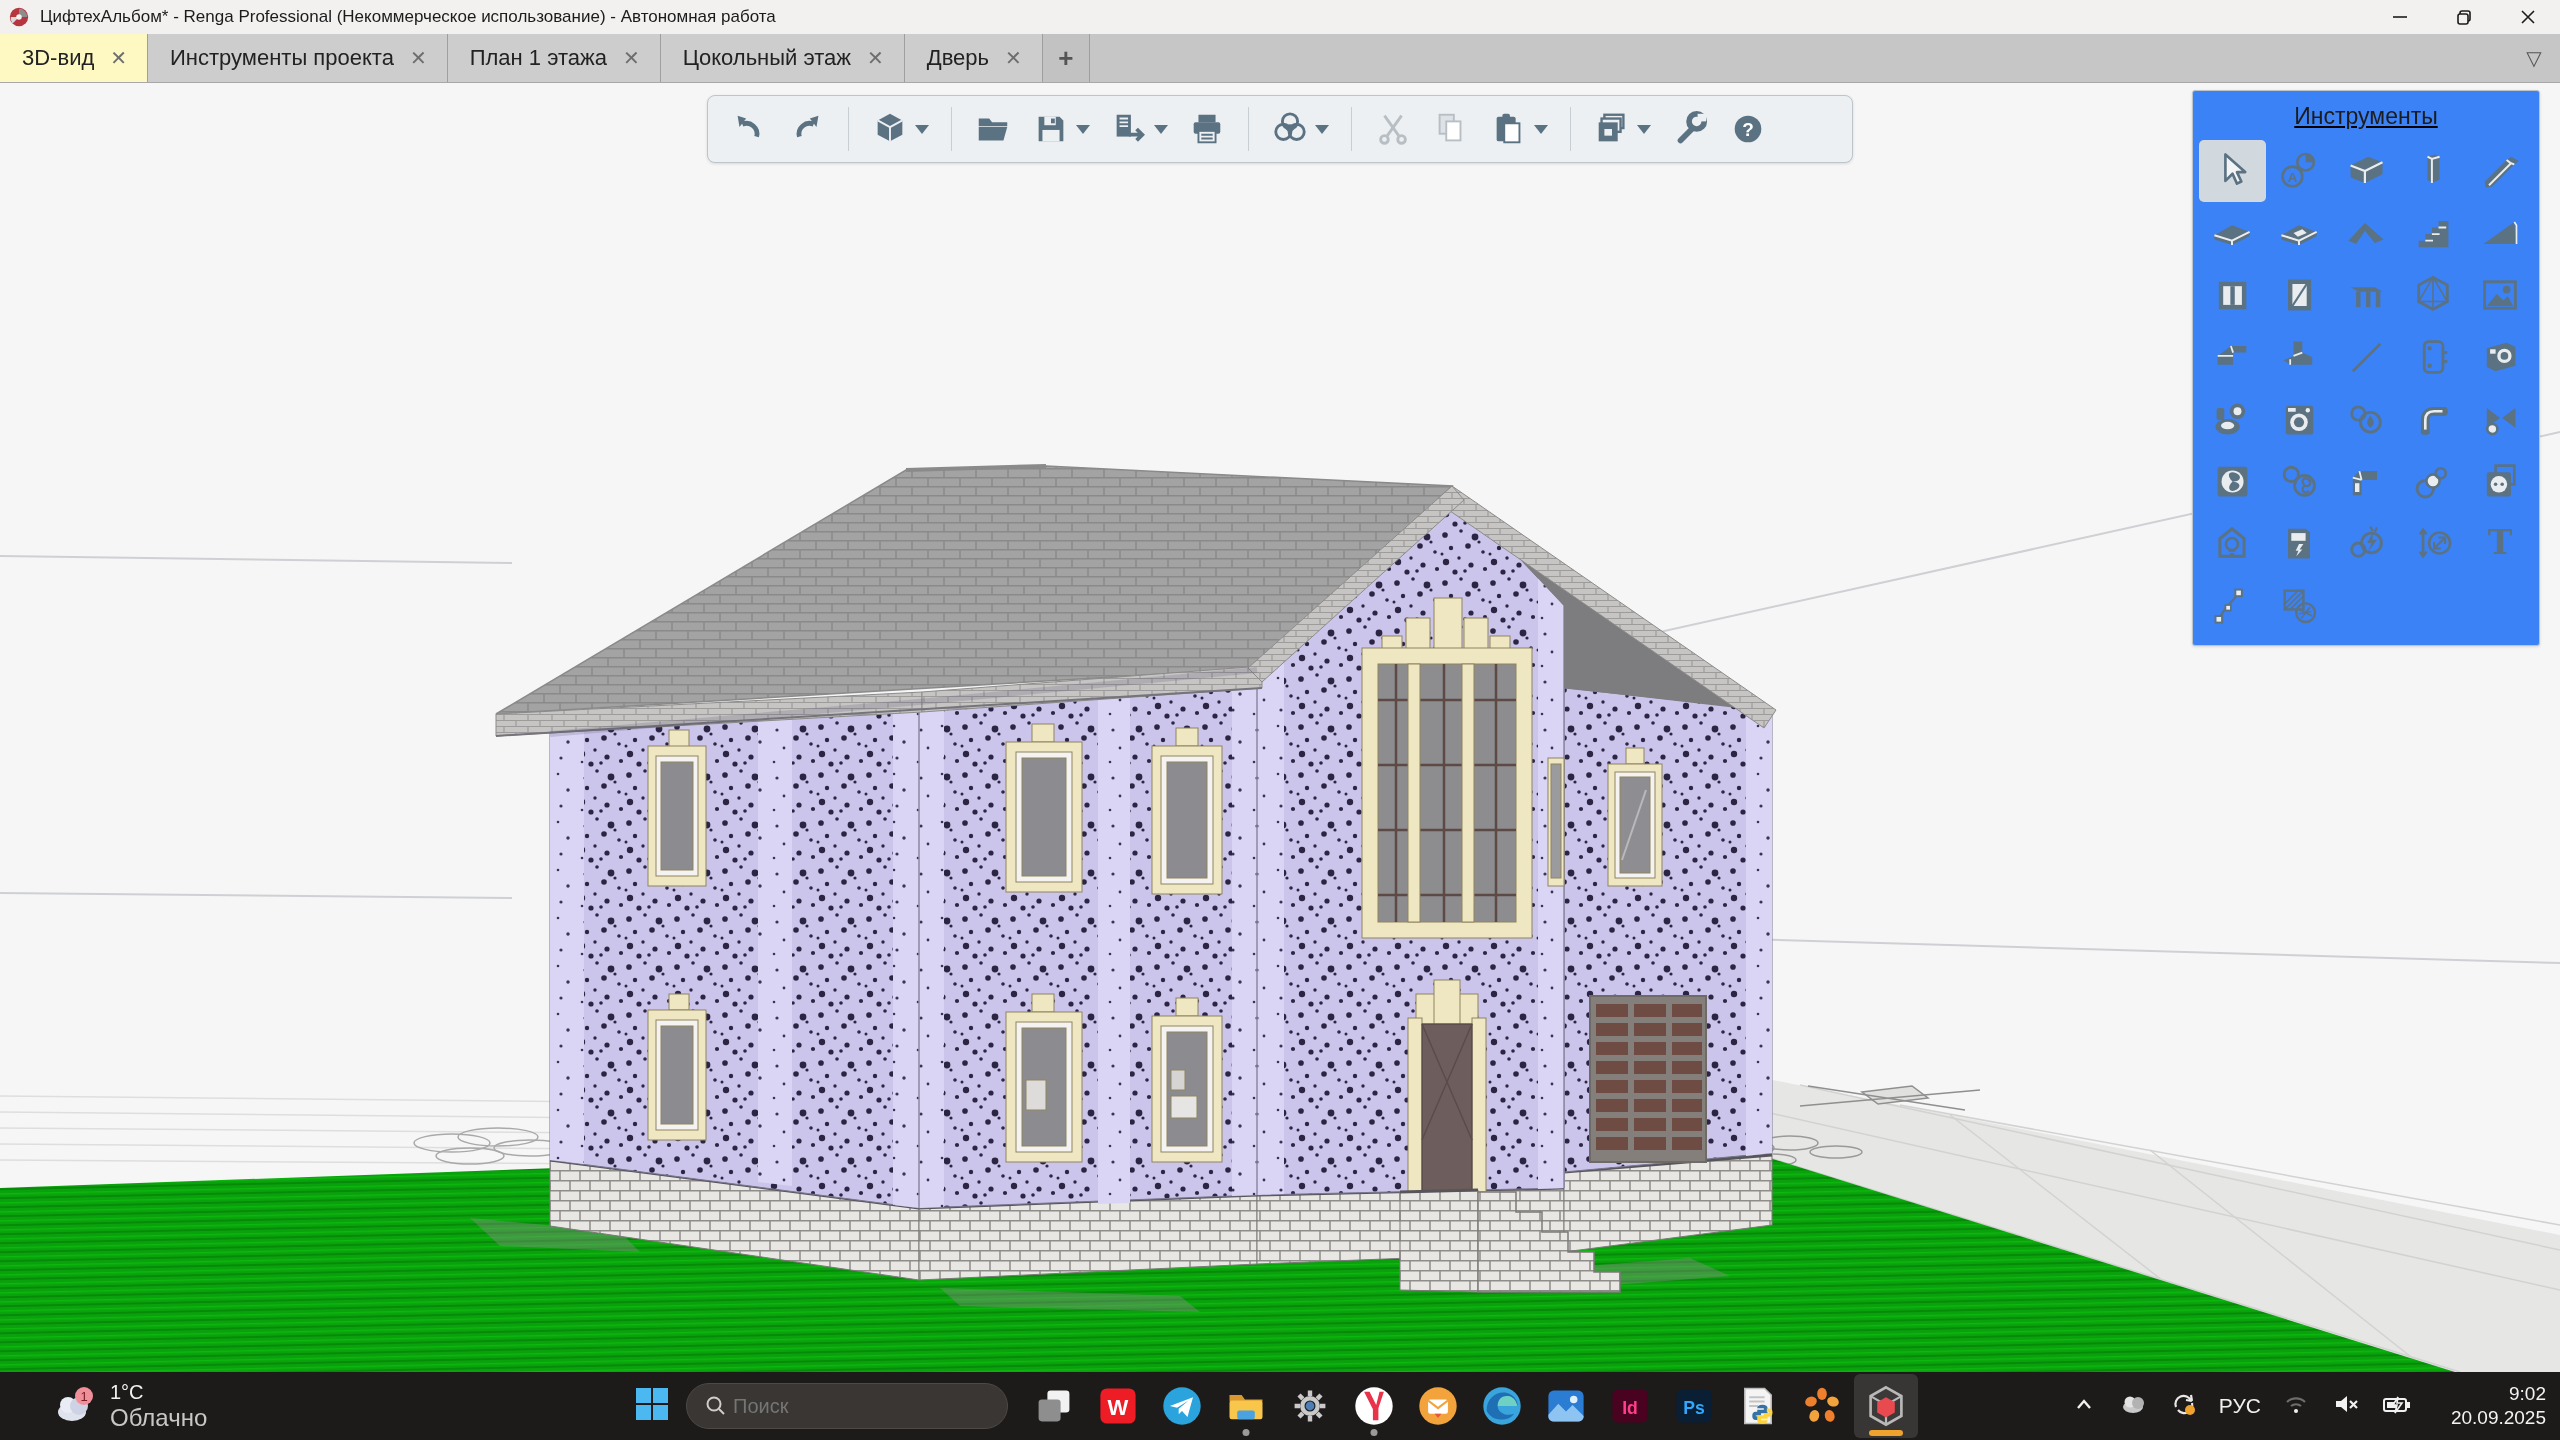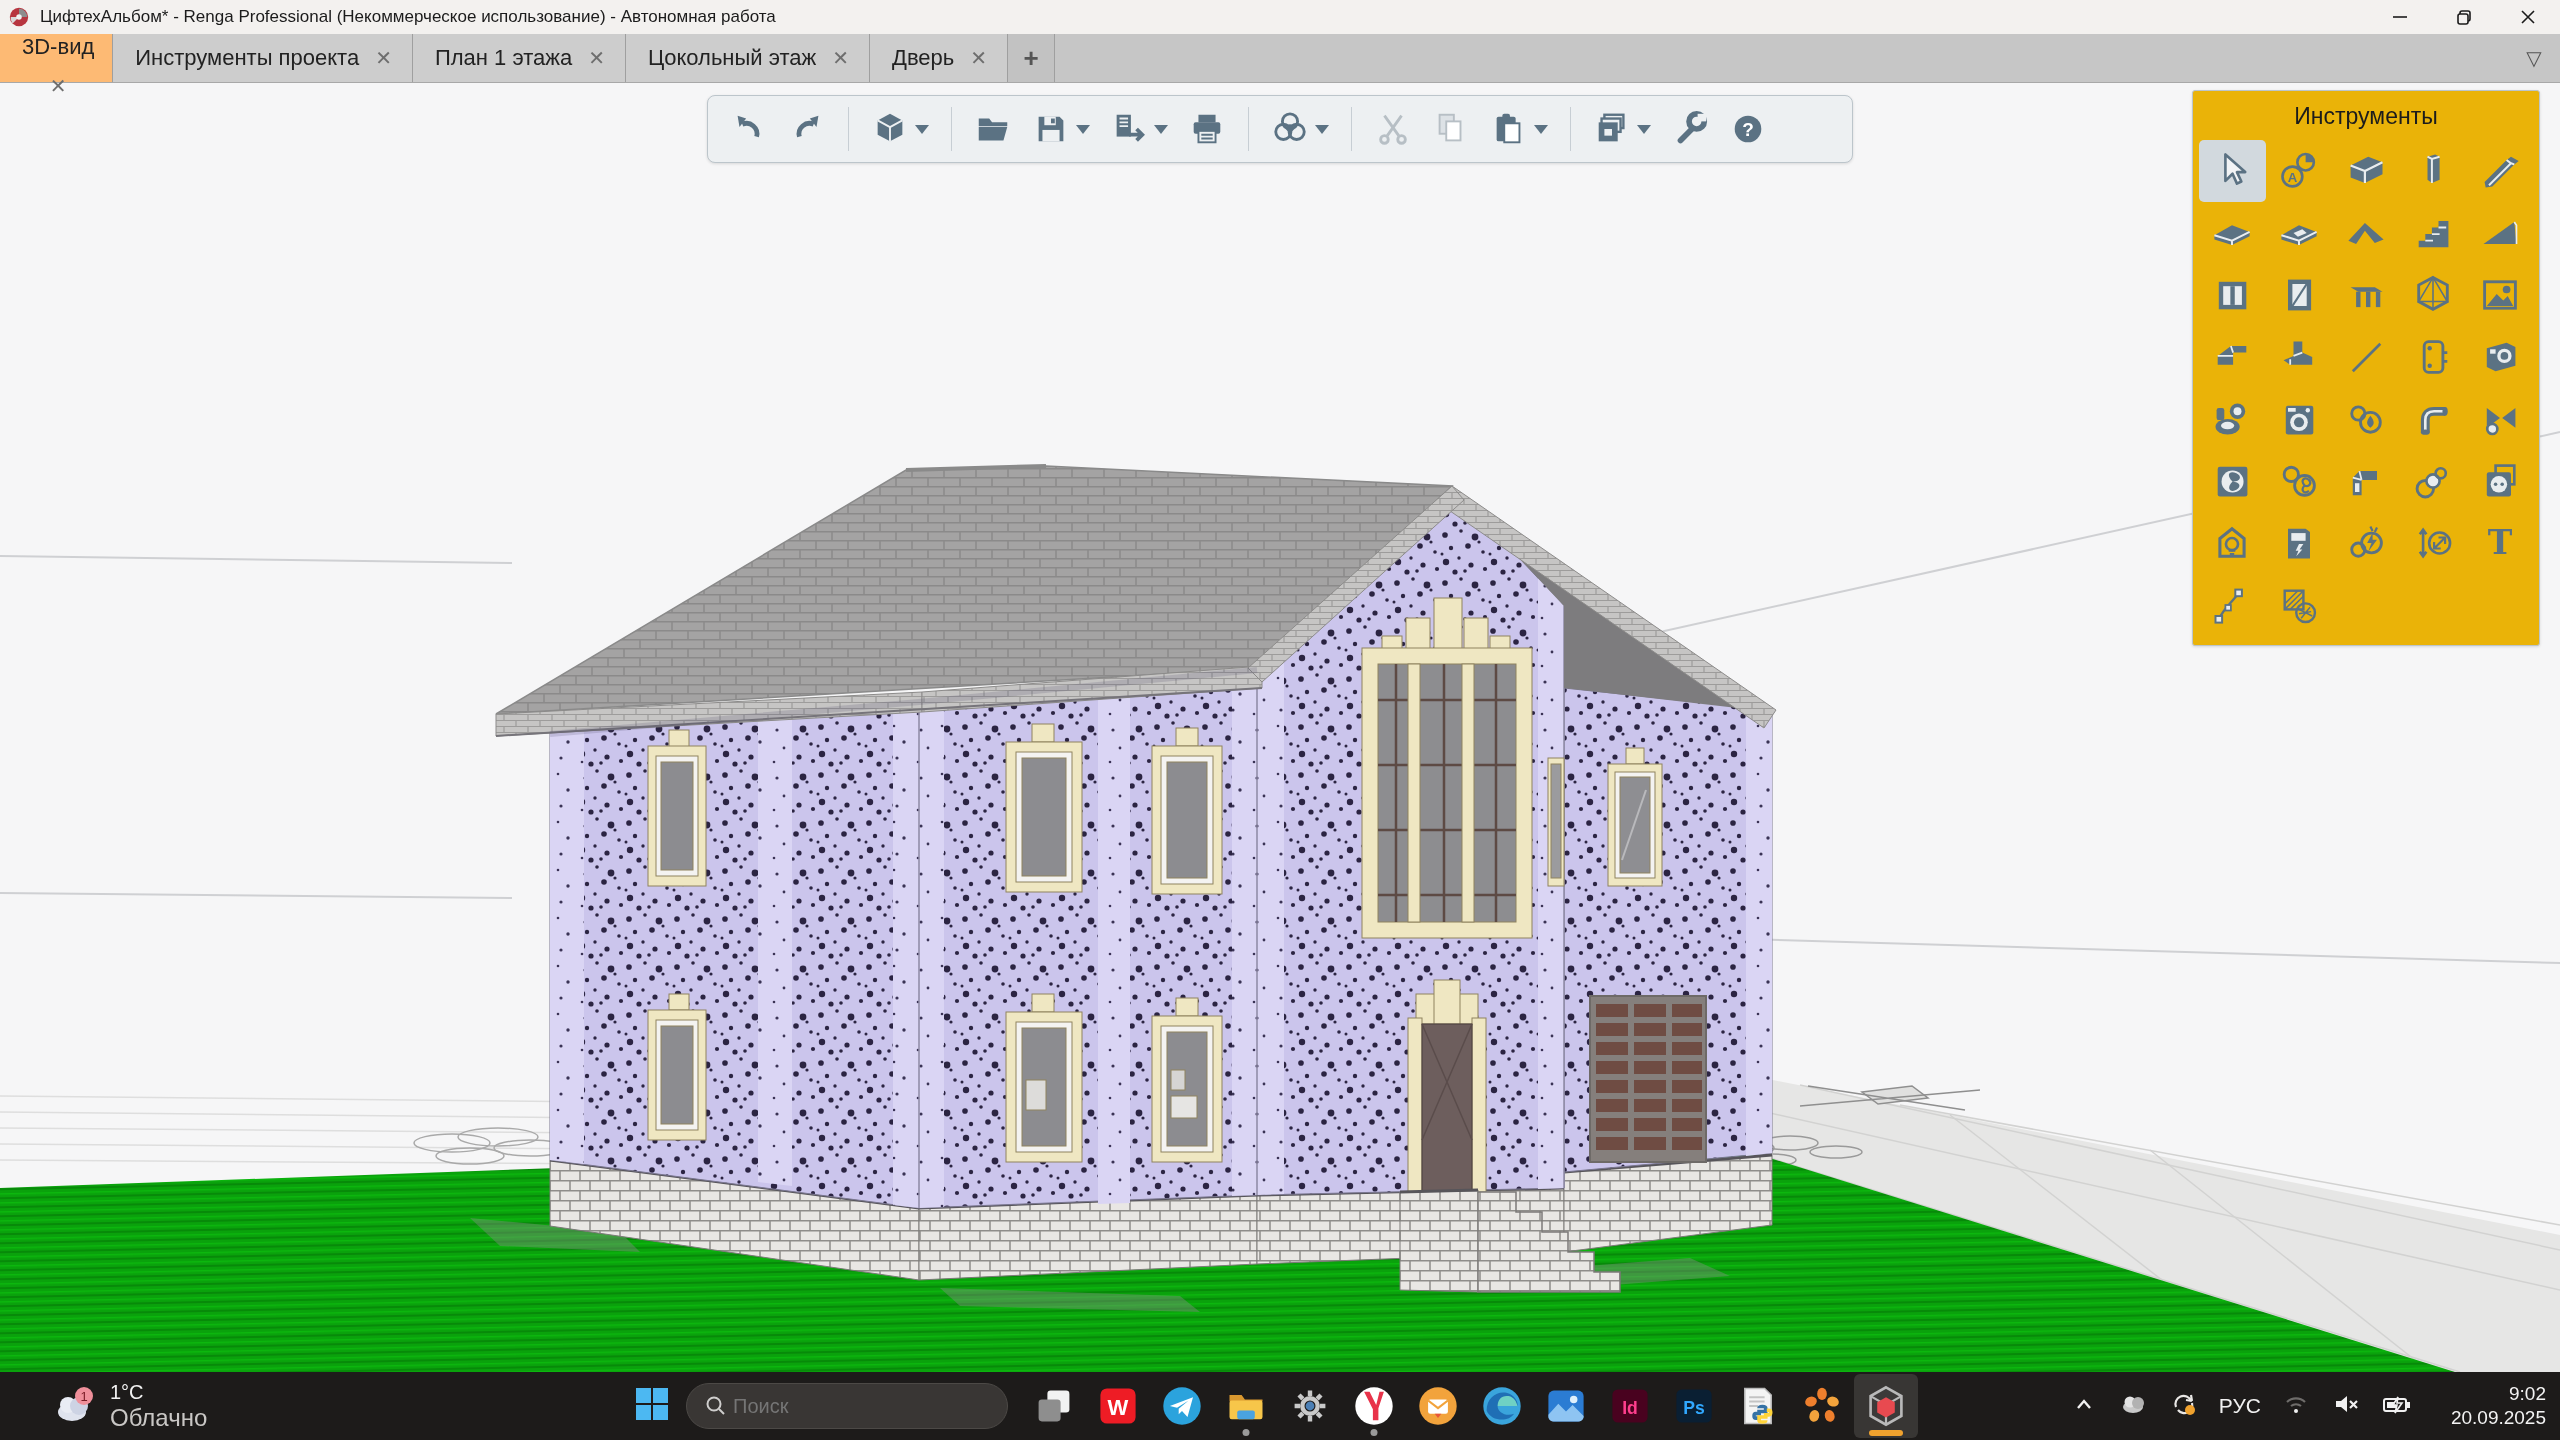--- a/index.html
+++ b/index.html
@@ -16,41 +16,41 @@
   #titlebar .title{font-size:17px;color:#1b1b1b;}
   #titlebar .spacer{flex:1;}
   .winbtn{width:64px;height:34px;display:flex;align-items:center;justify-content:center;color:#1b1b1b;}
   .winbtn svg{width:18px;height:18px;}
 
   
   #tabrow{position:absolute;left:0;top:34px;width:2560px;height:48px;background:#c6c6c6;
     border-bottom:1px solid #a8a8a8;display:flex;align-items:stretch;z-index:30;}
   .tab{display:flex;align-items:center;gap:14px;padding:0 18px 0 22px;font-size:22px;color:#222;
     background:#cdcdcd;border-right:1px solid #9f9f9f;}
-  .tab.active{background:#fdba74;border-right:1px solid #9f9f9f;flex-direction:column;}
+  .tab.active{background:#fef9c3;border-right:1px solid #9f9f9f;}
   .tab .x{color:#6e6e6e;font-size:20px;padding:0 2px;}
   .tab-plus{width:46px;display:flex;align-items:center;justify-content:center;background:#c2c2c2;
     border-right:1px solid #9f9f9f;color:#555;font-size:26px;font-weight:bold;}
   .tab-stretch{flex:1;}
   .tab-drop{width:52px;display:flex;align-items:center;justify-content:center;color:#555;font-size:20px;}
 
   
   #toolbar{position:absolute;left:707px;top:95px;width:1146px;height:68px;background:#edf0f2;
     border:1px solid #bcc5cb;border-radius:8px;box-shadow:0 1px 3px rgba(0,0,0,.12);
     display:flex;align-items:center;padding:0 14px;box-sizing:border-box;gap:4px;z-index:20;}
   .tb-item{display:flex;align-items:center;gap:4px;padding:6px 8px;border-radius:4px;}
   .tb-item svg{width:38px;height:38px;}
   .tb-sep{width:1px;height:44px;background:#c7ced4;margin:0 10px;}
   .tb-dd{width:0;height:0;border-left:7px solid transparent;border-right:7px solid transparent;
     border-top:9px solid #5b7283;margin-left:2px;}
 
   
-  #toolspanel{position:absolute;left:2192px;top:90px;width:348px;height:556px;background:#eab308;
+  #toolspanel{position:absolute;left:2192px;top:90px;width:348px;height:556px;background:#3b82f6;
     border:1px solid #bcc5cb;border-radius:3px;box-shadow:0 1px 3px rgba(0,0,0,.12);z-index:20;
-    box-sizing:border-box;padding:8px 6px;}
+    box-sizing:border-box;padding:8px 6px;text-decoration:underline;}
   #toolspanel .ptitle{text-align:center;font-size:23px;color:#1c1c1c;padding:4px 0 10px 0;}
   #toolsgrid{display:grid;grid-template-columns:repeat(5,1fr);grid-auto-rows:62px;}
   .tool-cell{display:flex;align-items:center;justify-content:center;border-radius:5px;}
   .tool-cell.active{background:#d2d9de;}
   .tool-cell svg{width:44px;height:44px;}
 
   
   #taskbar{position:absolute;left:0;top:1372px;width:2560px;height:68px;background:#1d1b1a;
     display:flex;align-items:center;z-index:40;color:#eee;}
   #weather{display:flex;align-items:center;gap:12px;margin-left:52px;width:250px;}

